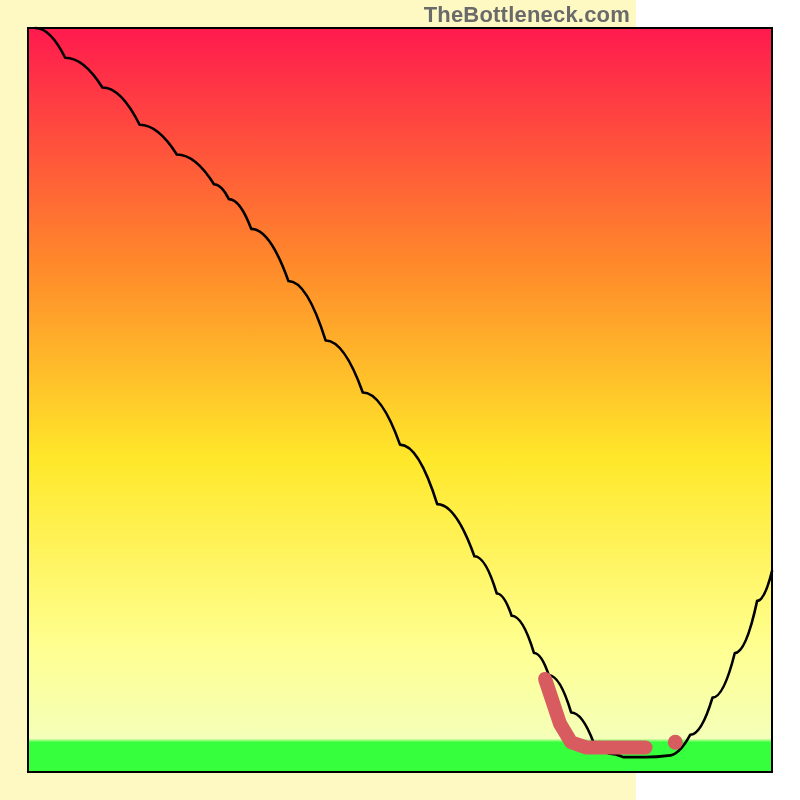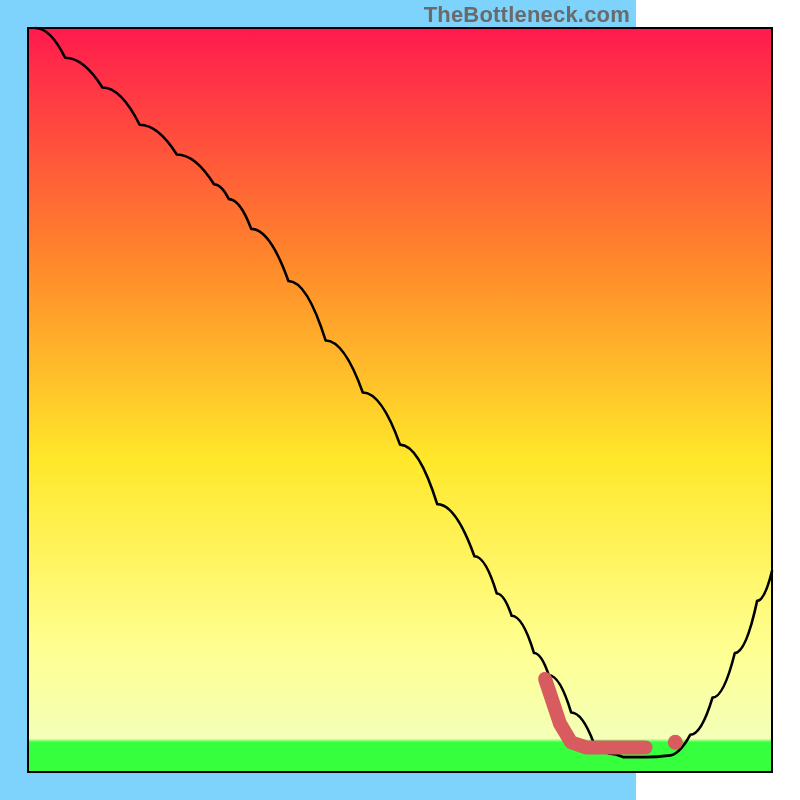--- a/index.html
+++ b/index.html
@@ -8,21 +8,21 @@
     width: 800px;
     height: 800px;
     overflow: hidden;
     background: #ffffff;
     font-family: Arial, Helvetica, sans-serif;
   }
   .frame {
     position: relative;
     width: 636px;
     height: 800px;
-    background: #7dd3fc;
+    background: #fef9c3;
   }
   .watermark {
     position: absolute;
     top: 2px;
     right: 6px;
     font-size: 22px;
     font-weight: 600;
     color: #6a6a6a;
     letter-spacing: 0.2px;
     user-select: none;

